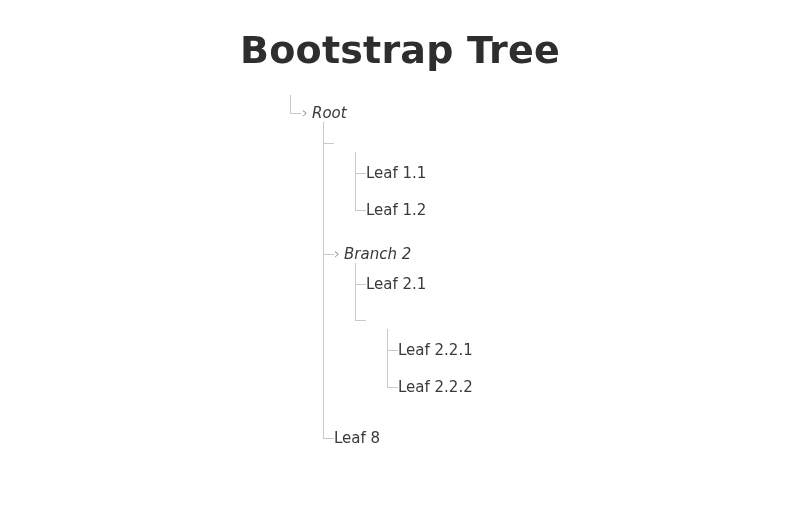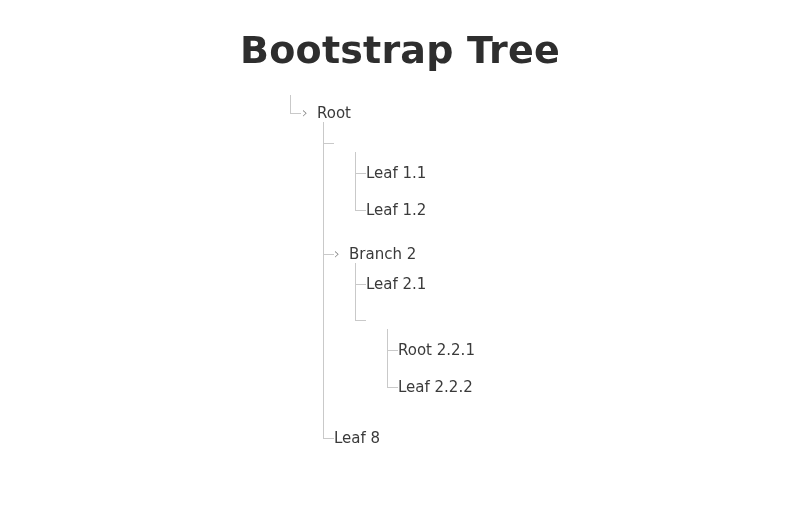--- a/index.html
+++ b/index.html
@@ -56,21 +56,21 @@
     font-weight: 300;
     vertical-align: baseline;
   }
 
   .node .node-label {
     display: inline-block;
     vertical-align: baseline;
   }
 
   .node .chevron + .node-label {
-    margin-left: 5px;
+    font-style: italic;
   }
 
   
   .vline {
     position: absolute;
     width: 1px;
     background: #c9c9c9;
   }
   .hline {
     position: absolute;
@@ -122,21 +122,21 @@
   <div class="node" style="left:330px; top:243px;">
     <span class="chevron">›</span><span class="node-label">Branch 2</span>
   </div>
 
   <div class="node" style="left:366px; top:273px;">
     <span class="node-label">Leaf 2.1</span>
   </div>
 
 
   <div class="node" style="left:398px; top:339px;">
-    <span class="node-label">Root 2.2.1</span>
+    <span class="node-label">Leaf 2.2.1</span>
   </div>
 
   <div class="node" style="left:398px; top:376px;">
     <span class="node-label">Leaf 2.2.2</span>
   </div>
 
   <div class="node" style="left:334px; top:427px;">
     <span class="node-label">Leaf 8</span>
   </div>
 

